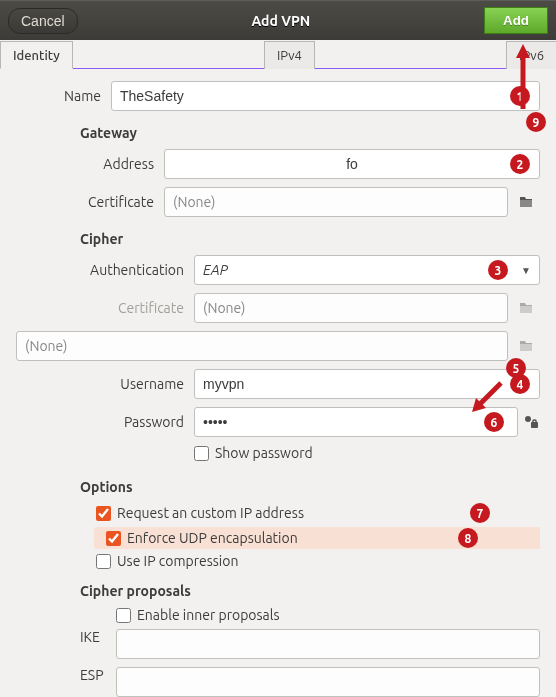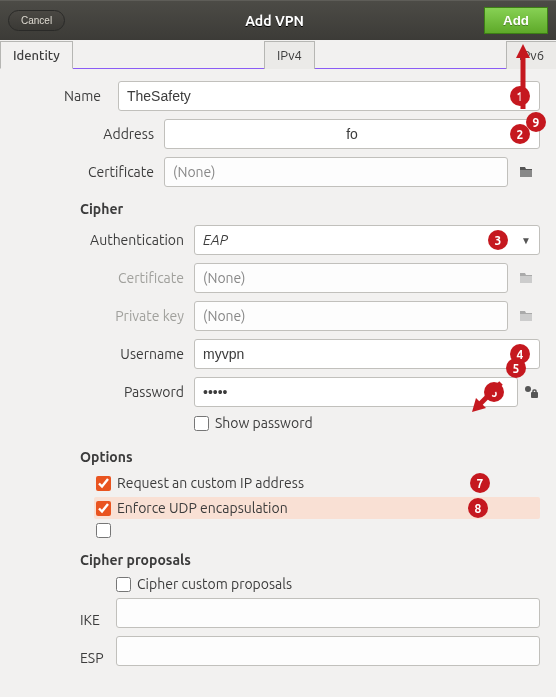--- a/index.html
+++ b/index.html
@@ -1,52 +1,52 @@
 <!DOCTYPE html>
 <html><head>
 <meta charset="utf-8">
 <style>
 * { box-sizing: border-box; margin: 0; padding: 0; }
 body { font-family: Ubuntu, "Segoe UI", sans-serif; font-size: 14px; background: #f2f1f0; width: 556px; height: 697px; overflow: hidden; color: #3c3c3c; }
 .titlebar { height: 40px; background: linear-gradient(to bottom, #4c4b46, #3c3b37); display: flex; align-items: center; padding: 0 8px; color: #dfdbd2; border-top: 1px solid #5e5d58; }
 .titlebar .title { flex: 1; text-align: center; font-weight: bold; color: #fff; text-shadow: 0 1px 0 #000; }
-.btn-header { padding: 4px 12px; border-radius: 12px; border: 1px solid #2a2a28; background: linear-gradient(to bottom, #4a4843, #3a3935); color: #dfdbd2; cursor: pointer; font-size: 10px; }
+.btn-header { padding: 4px 12px; border-radius: 12px; border: 1px solid #2a2a28; background: linear-gradient(to bottom, #4a4843, #3a3935); color: #dfdbd2; cursor: pointer; font-size: 14px; }
 .btn-add { background: linear-gradient(to bottom, #87d154, #5ea929); color: #fff; border: 1px solid #3d7f15; font-weight: bold; text-shadow: 0 1px 0 rgba(0,0,0,.3); padding: 5px 18px; position: relative; }
 .tabs { display: flex; background: #f2f1f0; border-bottom: 1px solid #8b5cf6; justify-content: space-between; }
 .tab { padding: 6px 12px; border: 1px solid #b6b6b3; border-bottom: none; margin-right: -1px; background: #ebeae8; cursor: pointer; position: relative; top: 1px; font-size: 13px; }
 .tab.active { background: #f2f1f0; border-bottom: 1px solid #f2f1f0; font-weight: 500; }
 .content { padding: 12px 16px 12px 16px; }
 .row { display: flex; align-items: center; margin-bottom: 8px; }
 .label { text-align: right; padding-right: 10px; color: #3c3c3c; }
 .label.disabled { color: #a0a09c; }
 .section-title { font-weight: bold; margin: 14px 0 8px 36px; color: #3c3c3c; }
 .name-label { width: 95px; }
 .gw-label { width: 148px; }
 .cl-label { width: 178px; }
 .opt-indent { margin-left: 80px; }
 input[type=text], input[type=password], .select-like, .combo {
   height: 30px; border: 1px solid #c1c0bc; border-radius: 3px; background: #fff; padding: 0 8px; font-size: 14px; color: #3c3c3c;
 }
-.name-row input { flex: 1; margin-left: 7px; }
+.name-row input { flex: 1; }
 .gw-row .field { flex: 1; display: flex; }
 .gw-row input, .gw-row .select-like { flex: 1; text-align: center; }
 .icon-btn { width: 28px; height: 30px; display: inline-flex; align-items: center; justify-content: center; margin-left: 4px; color: #555; }
 .select-like { display: flex; align-items: center; background: #fdfdfd; color: #888; }
 .combo { display: flex; align-items: center; justify-content: space-between; cursor: pointer; font-style: italic; }
 .combo .arrow { font-size: 10px; color: #555; }
 .cl-row .field { flex: 1; display: flex; align-items: center; }
 .cl-row input, .cl-row .select-like, .cl-row .combo { flex: 1; }
 .chk-row { display: flex; align-items: center; margin-bottom: 4px; }
 .chk-row input[type=checkbox] { margin-right: 6px; width: 15px; height: 15px; accent-color: #e95420; }
-.chk-row.hl { background: #f9e0d4; border-radius: 2px; padding: 1px 2px; margin-left: -2px; }
+.chk-row.hl { background: #f9e0d4; border-radius: 2px; padding: 1px 12px; margin-left: -2px; }
 .num-badge { display: inline-flex; width: 20px; height: 20px; border-radius: 10px; background: #c5181f; color: #fff; font-weight: bold; font-size: 12px; align-items: center; justify-content: center; position: absolute; }
 .field-wrap { position: relative; flex: 1; display: flex; }
 .badge-in-field { right: 10px; top: 50%; transform: translateY(-50%); }
 .badge-opt { margin-left: auto; position: static; }
-.cipher-row { display: flex; align-items: flex-end; margin-bottom: 8px; }
+.cipher-row { display: flex; align-items: flex-start; margin-bottom: 8px; }
 .cipher-row .clabel { width: 100px; padding-left: 64px; }
 .cipher-row input { flex: 1; background: #fdfdfd; color: #999; }
 .cipher-row input:disabled { background: #fdfdfd; }
 .arrow-annot { position: absolute; pointer-events: none; }
 .arrow9 { right: 18px; top: 44px; }
 .arrow9 svg { width: 30px; height: 70px; }
 .badge9 { right: 10px; top: 112px; }
 .arrow5 { right: 50px; top: 378px; }
 .arrow5 svg { width: 40px; height: 40px; }
 .badge5 { right: 30px; top: 358px; }
@@ -74,20 +74,21 @@
 <div class="content">
 
   <div class="row name-row">
     <div class="label name-label">Name</div>
     <div class="field-wrap">
       <input type="text" value="TheSafety" style="">
       <span class="num-badge badge-in-field">1</span>
     </div>
   </div>
 
+  <div class="section-title section-title-gateway">Gateway</div>
 
   <div class="row gw-row">
     <div class="label gw-label">Address</div>
     <div class="field-wrap">
       <input type="text" value="fo" style="">
       <span class="num-badge badge-in-field">2</span>
     </div>
   </div>
 
   <div class="row gw-row">
@@ -123,21 +124,20 @@
       <span class="icon-btn">
         <svg width="16" height="16" viewBox="0 0 16 16">
             <path fill="#aaa" d="M2 3h5l1 2h6v8H2z"></path>
             <path fill="#ccc" d="M2 6h12v7H2z"></path>
           </svg>
       </span>
     </div>
   </div>
 
   <div class="row cl-row">
-    <div class="label cl-label disabled">Private key</div>
     <div class="field">
       <div class="select-like">(None)</div>
       <span class="icon-btn">
         <svg width="16" height="16" viewBox="0 0 16 16">
             <path fill="#aaa" d="M2 3h5l1 2h6v8H2z"></path>
             <path fill="#ccc" d="M2 6h12v7H2z"></path>
           </svg>
       </span>
     </div>
   </div>
@@ -181,29 +181,30 @@
       <span>Request an custom IP address</span>
       <span class="num-badge badge-opt" style="margin-left:auto;margin-right:50px;position:static">7</span>
     </div>
     <div class="chk-row hl" style="display:flex;align-items:center">
       <input type="checkbox" checked="" style="">
       <span>Enforce UDP encapsulation</span>
       <span class="num-badge badge-opt" style="margin-left:auto;margin-right:50px;position:static">8</span>
     </div>
     <div class="chk-row">
       <input type="checkbox" style="">
+      <span>Use IP compression</span>
     </div>
   </div>
 
   <div class="section-title section-title-cipher">Cipher proposals</div>
 
   <div class="opt-indent" style="margin-left:100px;margin-bottom:6px">
     <div class="chk-row">
       <input type="checkbox" style="">
-      <span>Cipher custom proposals</span>
+      <span>Enable inner proposals</span>
     </div>
   </div>
 
   <div class="cipher-row">
     <div class="clabel">IKE</div>
     <input type="text" disabled="" value="" style="">
   </div>
   <div class="cipher-row">
     <div class="clabel">ESP</div>
     <input type="text" disabled="" value="" style="">

